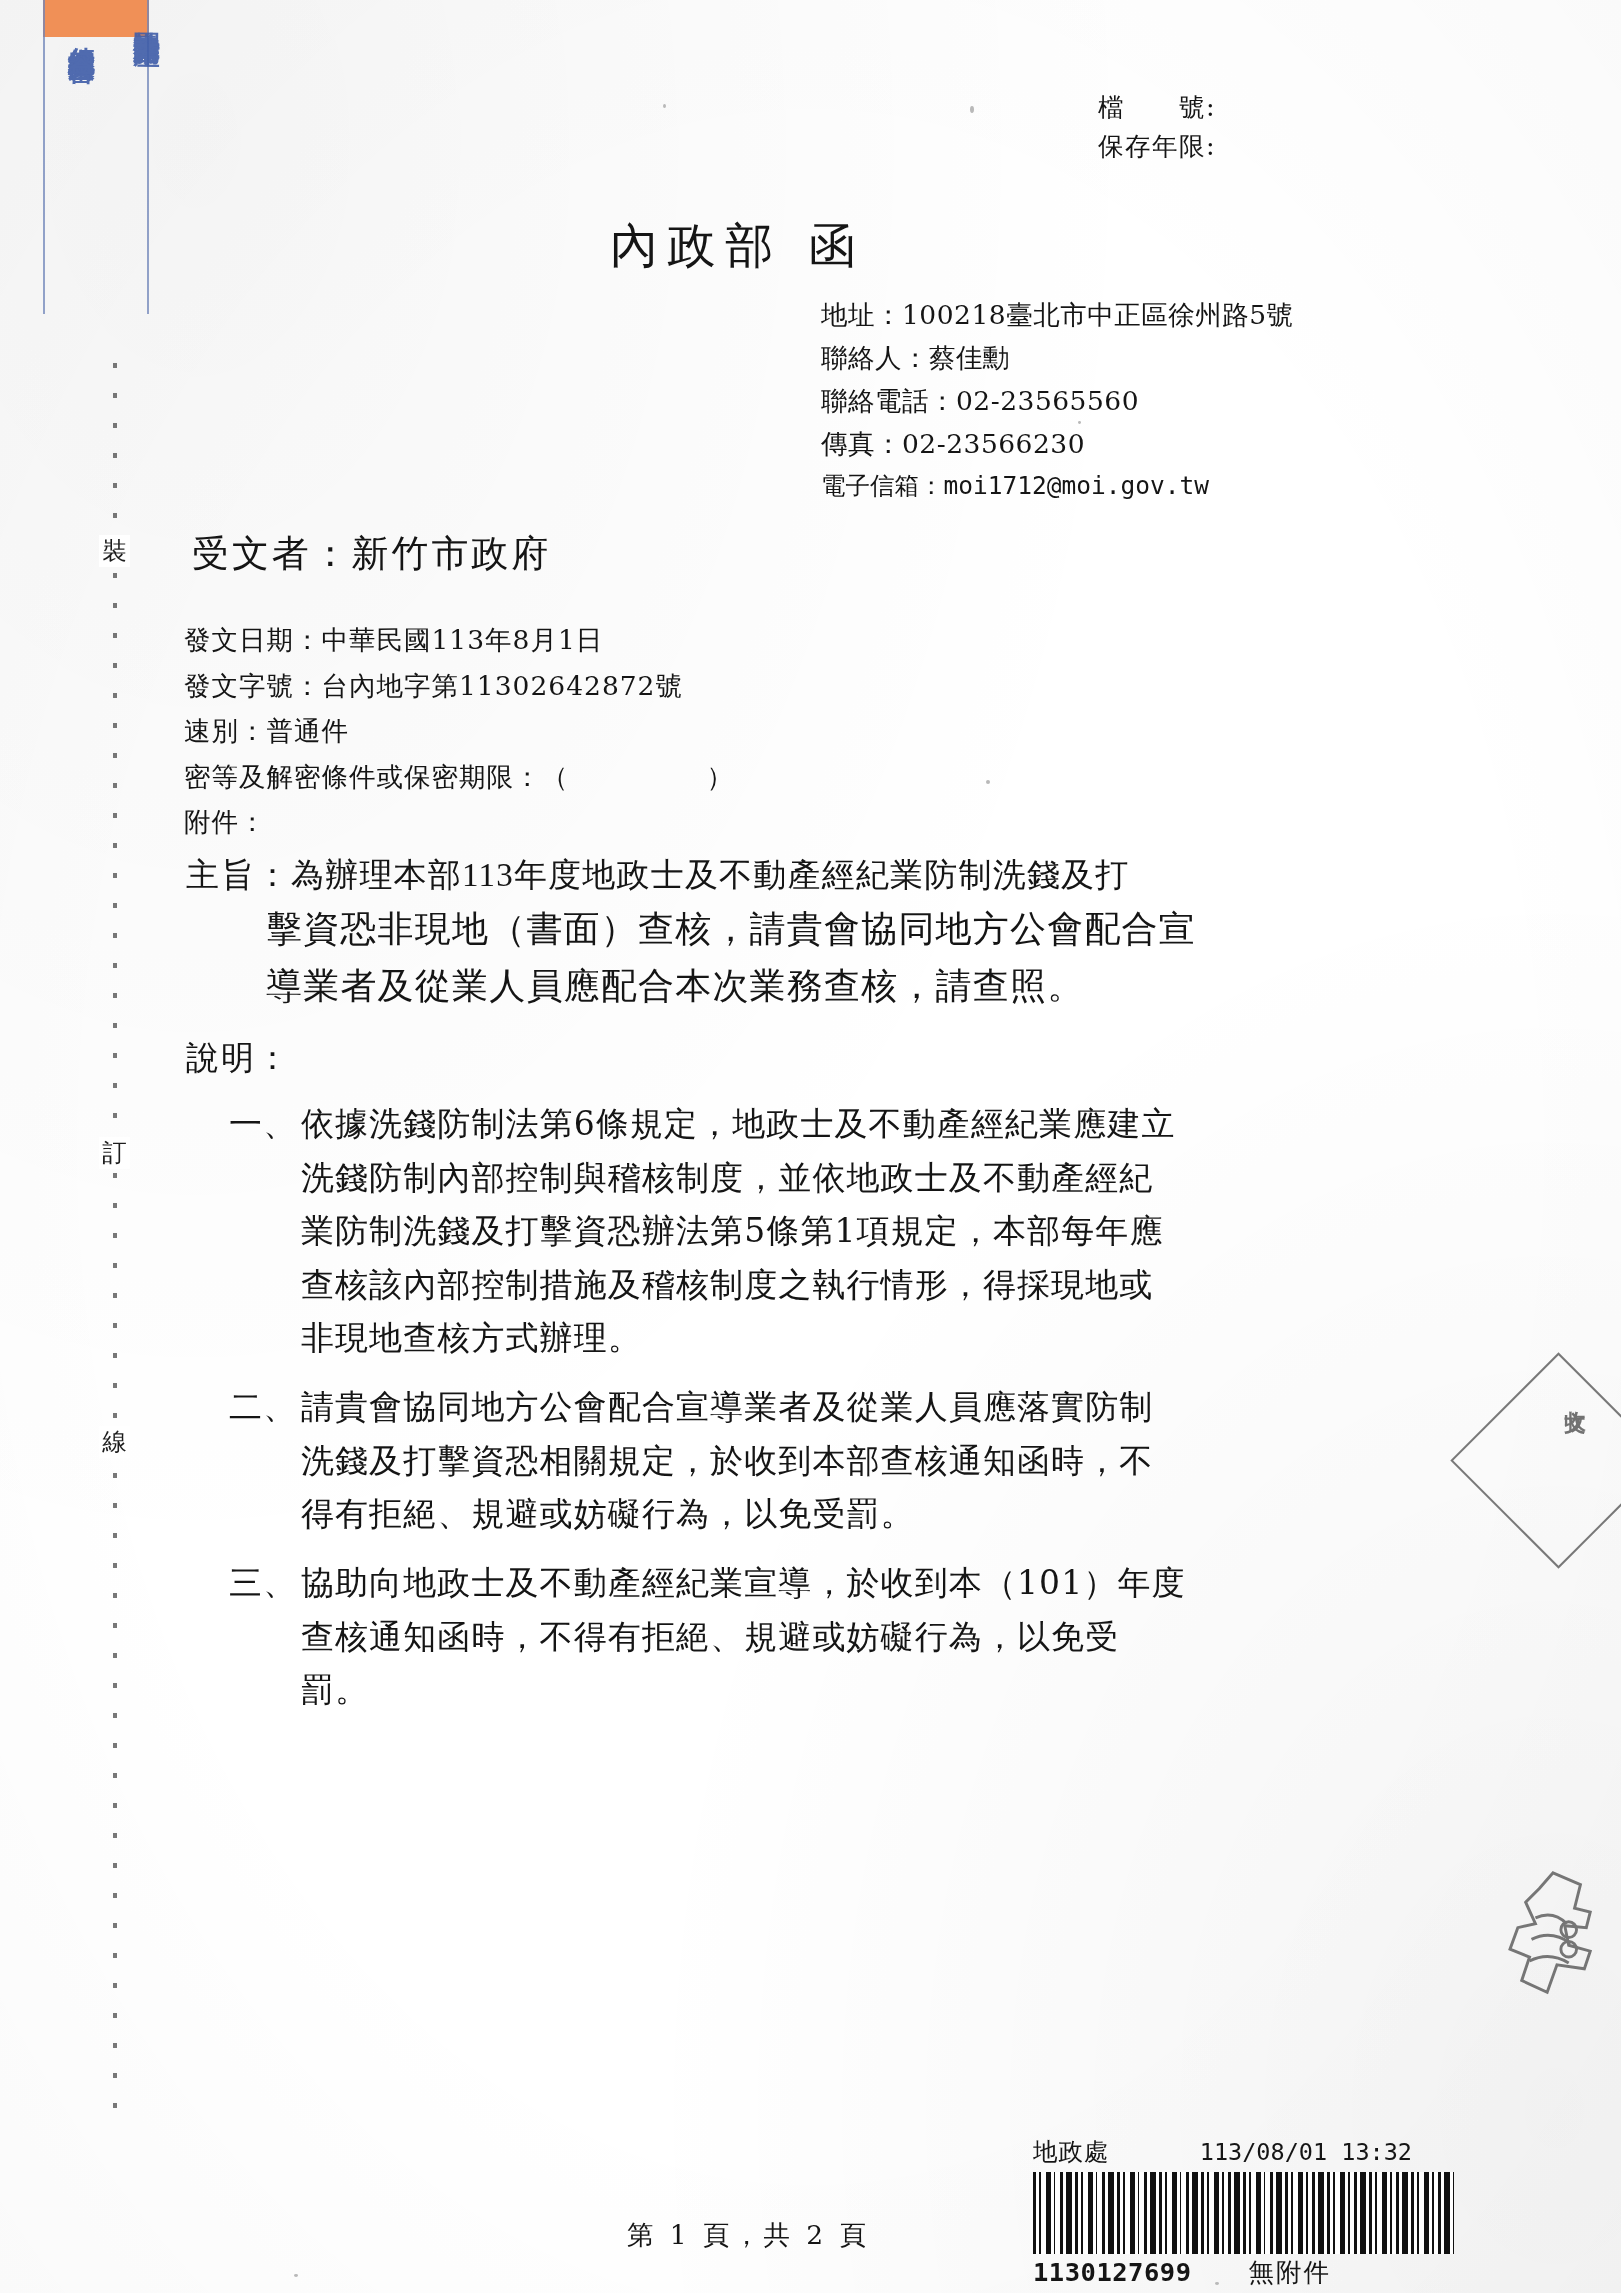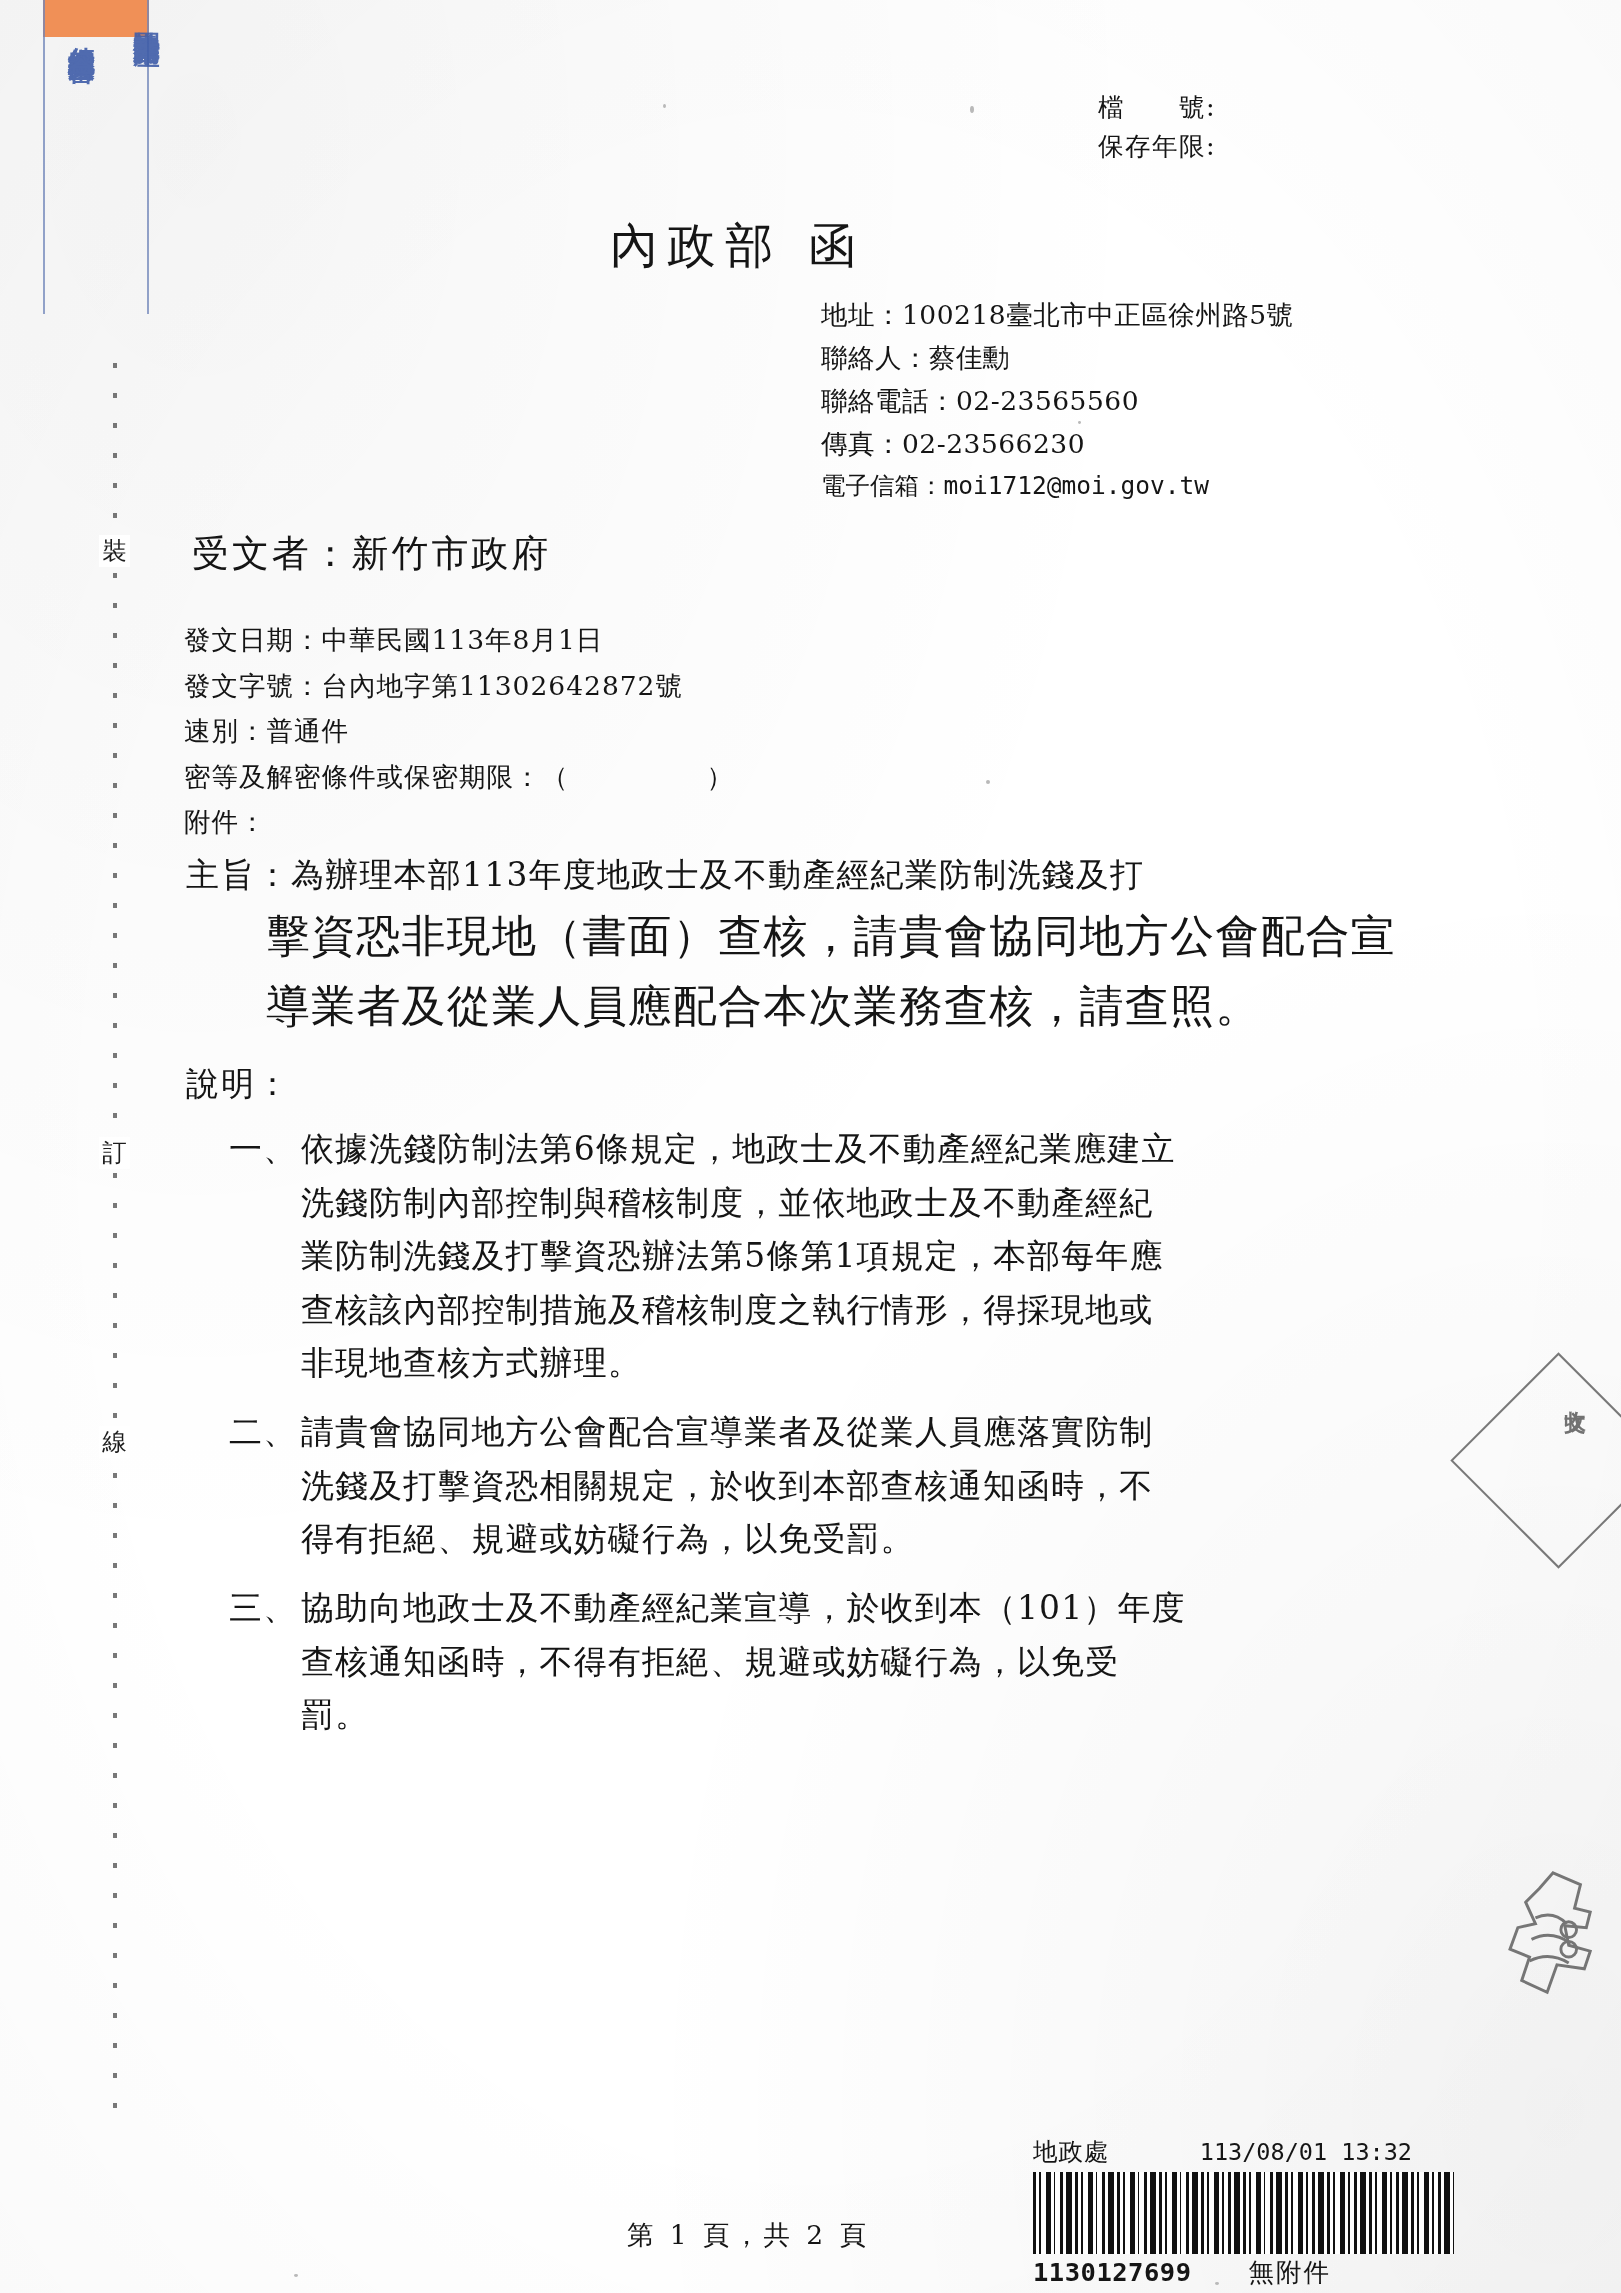--- a/index.html
+++ b/index.html
@@ -166,39 +166,39 @@
     top: 617px;
     font-size: 26.5px;
     line-height: 1.72;
     letter-spacing: 1px;
     white-space: nowrap;
   }
 
   
   .body-block { position: absolute; left: 186px; top: 849px; width: 1264px; }
 
-  .sec-row { display: flex; align-items: flex-end; }
+  .sec-row { display: flex; align-items: flex-end; font-family: Liberation Serif, serif; }
   .sec-label {
     flex: 0 0 auto;
     font-size: 33px;
     letter-spacing: 2px;
     line-height: 1.58;
     white-space: nowrap;
   }
   .sec-text {
     flex: 1 1 auto;
     font-size: 33px;
     letter-spacing: 1.2px;
     line-height: 1.58;
     text-align: justify;
     text-justify: inter-character;
   }
   .subject-rest {
     margin-left: 80px;
-    font-size: 44px;
+    font-size: 36px;
     letter-spacing: 1.2px;
     line-height: 1.58;
   }
 
   .note-label {
     margin-top: 21.6px;
     font-size: 33px;
     letter-spacing: 2px;
   }
 

